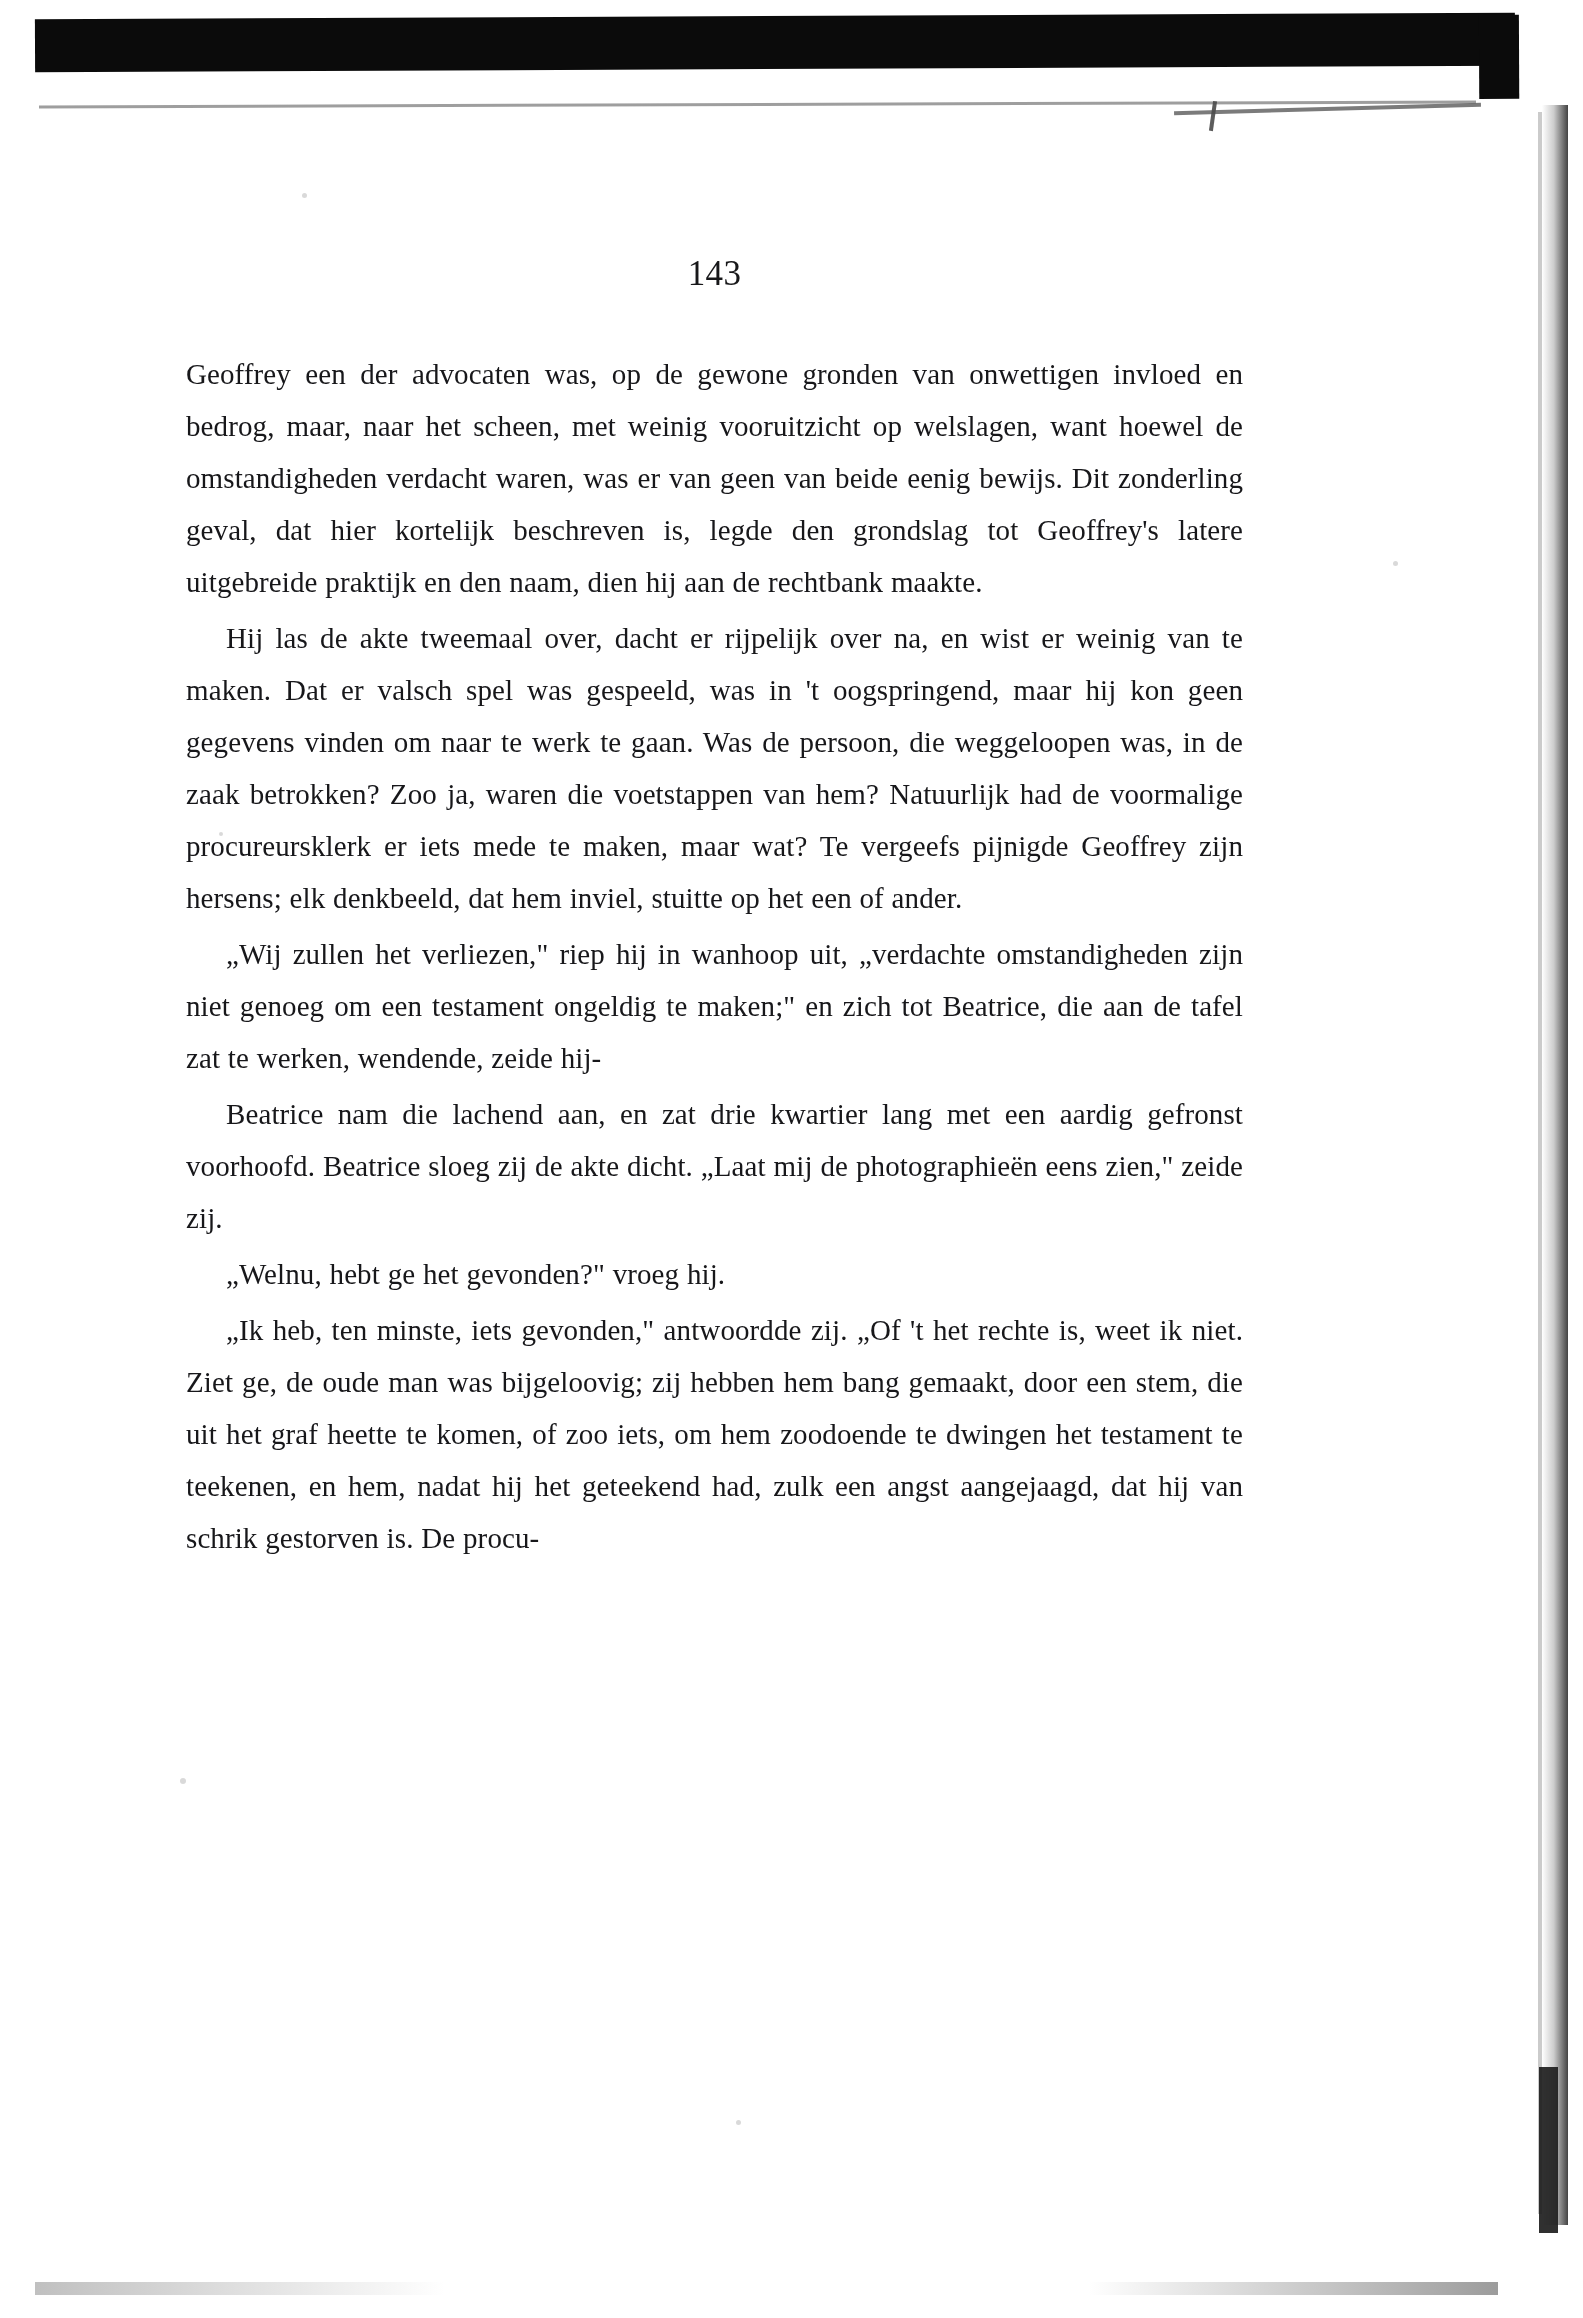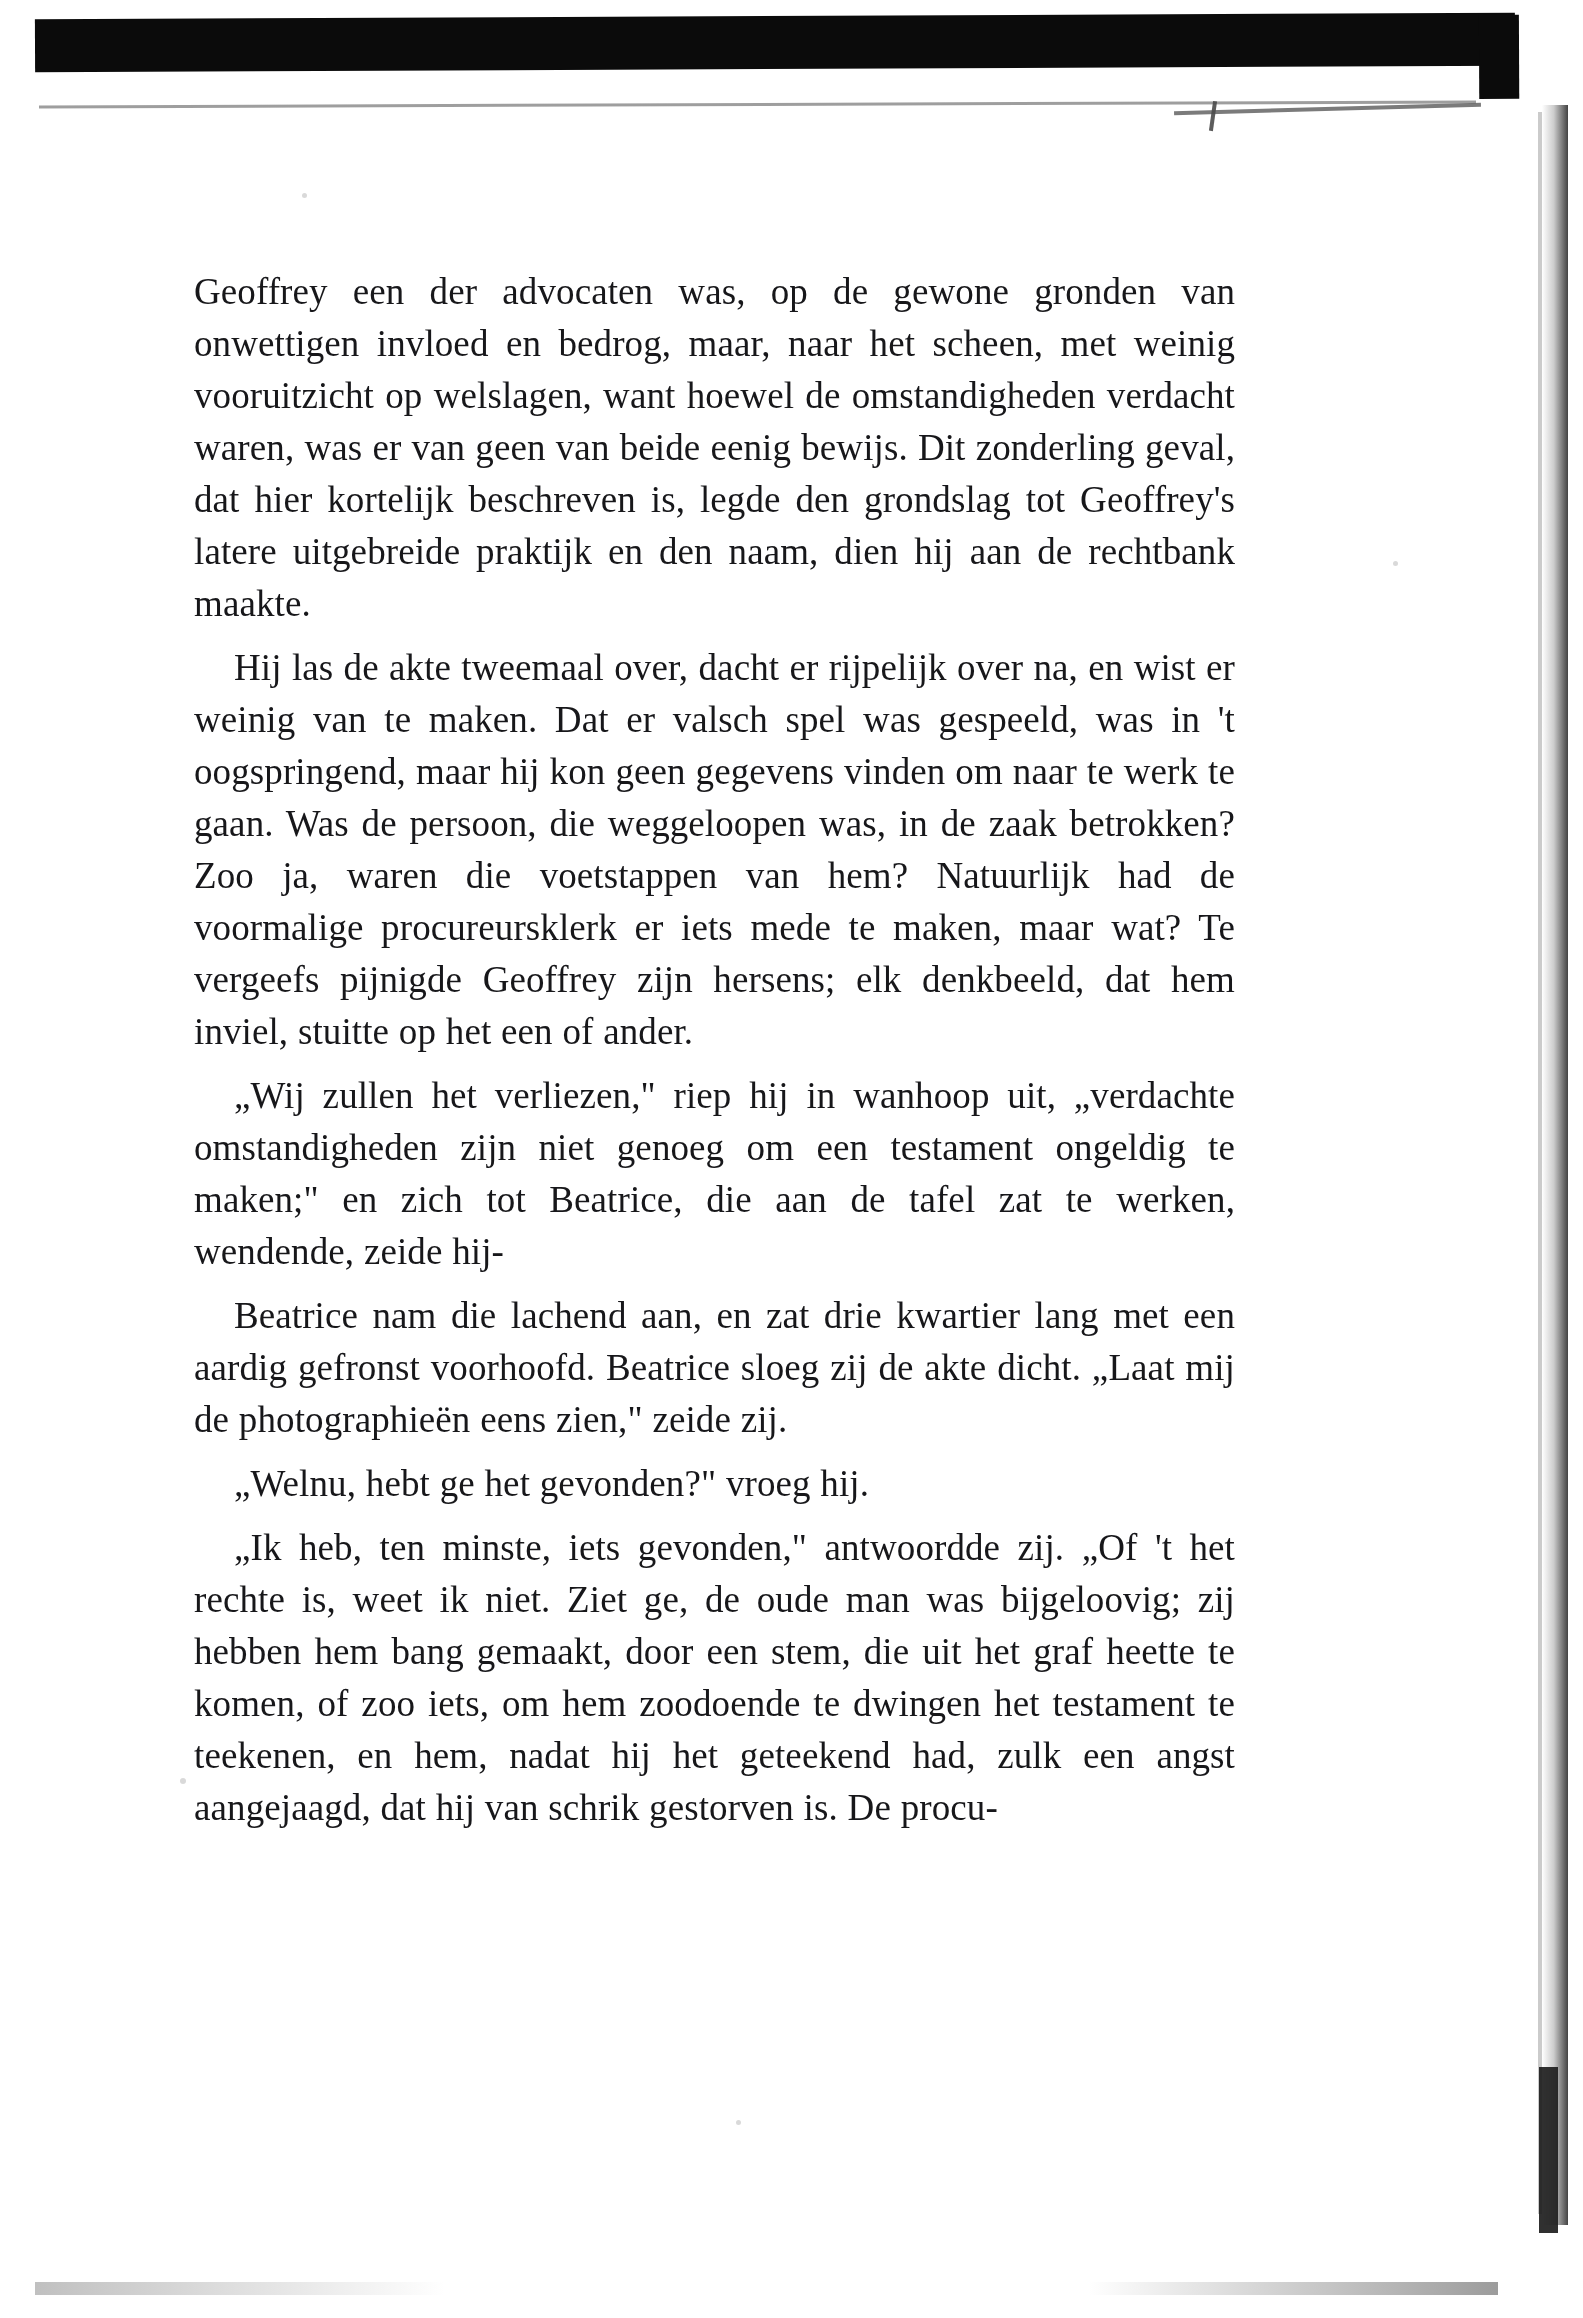--- a/index.html
+++ b/index.html
@@ -117,22 +117,22 @@
   }
   .folio {
     text-align: center;
     font-size: 35px;
     letter-spacing: 0.4px;
     color: #18181a;
     margin: 0 0 54px 0;
     font-family: "Liberation Serif", serif;
   }
   p.para {
-    margin: 12px;
-    font-size: 37px;
+    margin: 4px;
+    font-size: 29px;
     line-height: 52px;
     color: #17171a;
     text-align: justify;
     text-justify: inter-word;
     letter-spacing: 0.1px;
     word-spacing: 0.4px;
   }
   p.indent {
     text-indent: 40px;
   }
@@ -155,20 +155,21 @@
   <div class="scan-bottom-smudge"></div>
 
   <div class="speck" style="left:302px; top:193px; width:5.3px; height:5.3px;"></div>
   <div class="speck" style="left:219px; top:832px; width:4.4px; height:4.4px;"></div>
   <div class="speck" style="left:180px; top:1778px; width:6.1px; height:6.1px;"></div>
   <div class="speck" style="left:1393px; top:561px; width:5.3px; height:5.3px;"></div>
   <div class="speck" style="left:736px; top:2120px; width:5.3px; height:5.3px;"></div>
 
   <div class="content">
 
+    <div class="folio">143</div>
 
     <p class="para">Geoffrey een der advocaten was, op de gewone gronden van onwettigen invloed en bedrog, maar, naar het scheen, met weinig vooruitzicht op welslagen, want hoewel de omstandigheden verdacht waren, was er van geen van beide eenig bewijs. Dit zonderling geval, dat hier kortelijk beschreven is, legde den grondslag tot Geoffrey's latere uitgebreide praktijk en den naam, dien hij aan de rechtbank maakte.</p>
     <p class="para indent">Hij las de akte tweemaal over, dacht er rijpelijk over na, en wist er weinig van te maken. Dat er valsch spel was gespeeld, was in 't oogspringend, maar hij kon geen gegevens vinden om naar te werk te gaan. Was de persoon, die weggeloopen was, in de zaak betrokken? Zoo ja, waren die voetstappen van hem? Natuurlijk had de voormalige procureursklerk er iets mede te maken, maar wat? Te vergeefs pijnigde Geoffrey zijn hersens; elk denkbeeld, dat hem inviel, stuitte op het een of ander.</p>
     <p class="para indent">„Wij zullen het verliezen," riep hij in wanhoop uit, „verdachte omstandigheden zijn niet genoeg om een testament ongeldig te maken;" en zich tot Beatrice, die aan de tafel zat te werken, wendende, zeide hij-</p>
     <p class="para indent">Beatrice nam die lachend aan, en zat drie kwartier lang met een aardig gefronst voorhoofd. Beatrice sloeg zij de akte dicht. „Laat mij de photographieën eens zien," zeide zij.</p>
     <p class="para indent">„Welnu, hebt ge het gevonden?" vroeg hij.</p>
     <p class="para indent">„Ik heb, ten minste, iets gevonden," antwoordde zij. „Of 't het rechte is, weet ik niet. Ziet ge, de oude man was bijgeloovig; zij hebben hem bang gemaakt, door een stem, die uit het graf heette te komen, of zoo iets, om hem zoodoende te dwingen het testament te teekenen, en hem, nadat hij het geteekend had, zulk een angst aangejaagd, dat hij van schrik gestorven is. De procu-</p>
 
   </div>
 </div>

